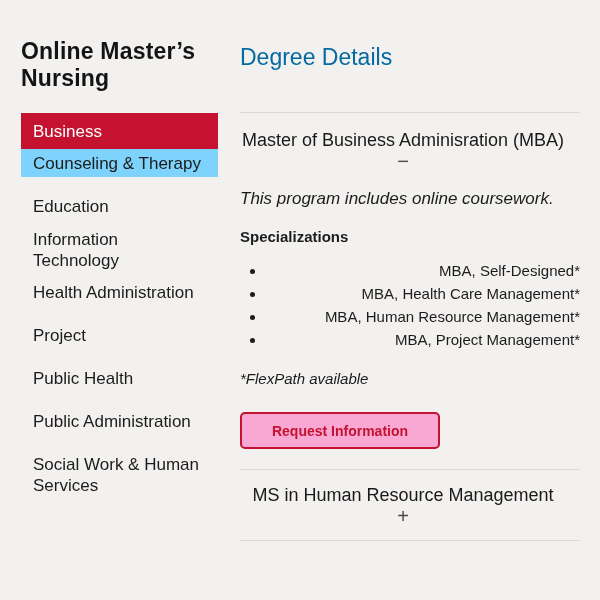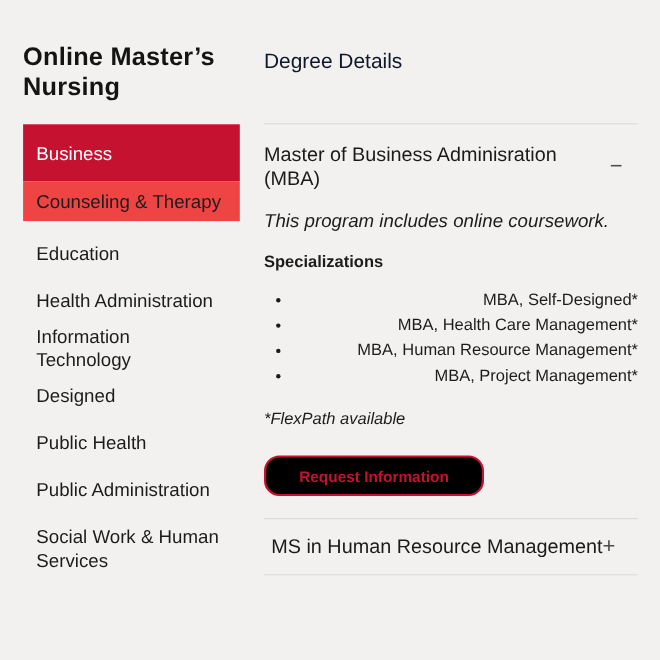--- a/index.html
+++ b/index.html
@@ -23,41 +23,42 @@
   .nav{list-style:none;margin:0;padding:0;}
   .nav li{
     display:flex; align-items:center;
     font-size:17px; line-height:21px;
     padding:0 12px;
     height:43px;
     cursor:pointer;
     color:#1c1c1c;
   }
   .nav li.active{
-    background:#c41230; color:#ffffff; height:52px;
+    background:#c41230; color:#ffffff; height:36px;
   }
   .nav li.highlight{
-    background:#ef4444; height:36px;
+    background:#7dd3fc; height:28px;
   }
   .nav li.first-plain{margin-top:8px;text-align:right;}
   .nav li.two-line{height:63px;}
   
   .content{
     position:absolute; left:240px; top:46px; width:340px;
   }
   .content h2{
-    margin:0; font-size:19px; line-height:22px; font-weight:normal; color:#0f172a;
+    margin:0; font-size:23px; line-height:22px; font-weight:normal; color:#0369a1;
   }
   .divider{height:1px;background:#dcdad8;}
   .divider.d1{margin-top:44px;}
   .divider.d2{margin-top:20px;}
   .acc-header{
     display:flex; justify-content:space-between; align-items:center;
     padding:16px 14px 16px 0;
     cursor:pointer;
+    flex-direction:column;
   }
   .acc-header h3{
     margin:0; font-size:18px; line-height:22px; font-weight:normal; color:#1a1a1a;
   }
   .acc-header.compact{padding:14px 14px 14px 0;justify-content:center;}
   .toggle{
     color:#4c4c4c; font-size:20px; line-height:20px;
     user-select:none;
   }
   .note{
@@ -72,41 +73,41 @@
   .specs li{
     font-size:15px; line-height:23px;text-align:right;
   }
   .footnote{
     margin:19px 0 8px; font-style:italic; font-size:15px; line-height:18px;
   }
   .cta{
     display:block;
     margin:24px 0 0;
     width:200px; height:37px;
-    background:#000000;
+    background:#f9a8d4;
     border:2px solid #c41230;
-    border-radius:14px;
+    border-radius:5px;
     color:#c41230;
     font-family:"Liberation Sans", sans-serif;
     font-size:14px; font-weight:bold;
     cursor:pointer;
   }
 </style>
 </head>
 <body>
 
 <aside class="sidebar">
   <h1>Online Master’s Nursing</h1>
   <ul class="nav">
     <li class="active">Business</li>
     <li class="highlight">Counseling &amp; Therapy</li>
     <li class="first-plain">Education</li>
+    <li>Information Technology</li>
     <li>Health Administration</li>
-    <li>Information Technology</li>
-    <li>Designed</li>
+    <li>Project</li>
     <li>Public Health</li>
     <li>Public Administration</li>
     <li class="two-line">Social Work &amp; Human Services</li>
   </ul>
 </aside>
 
 <main class="content">
   <h2>Degree Details</h2>
 
   <div class="divider d1"></div>

